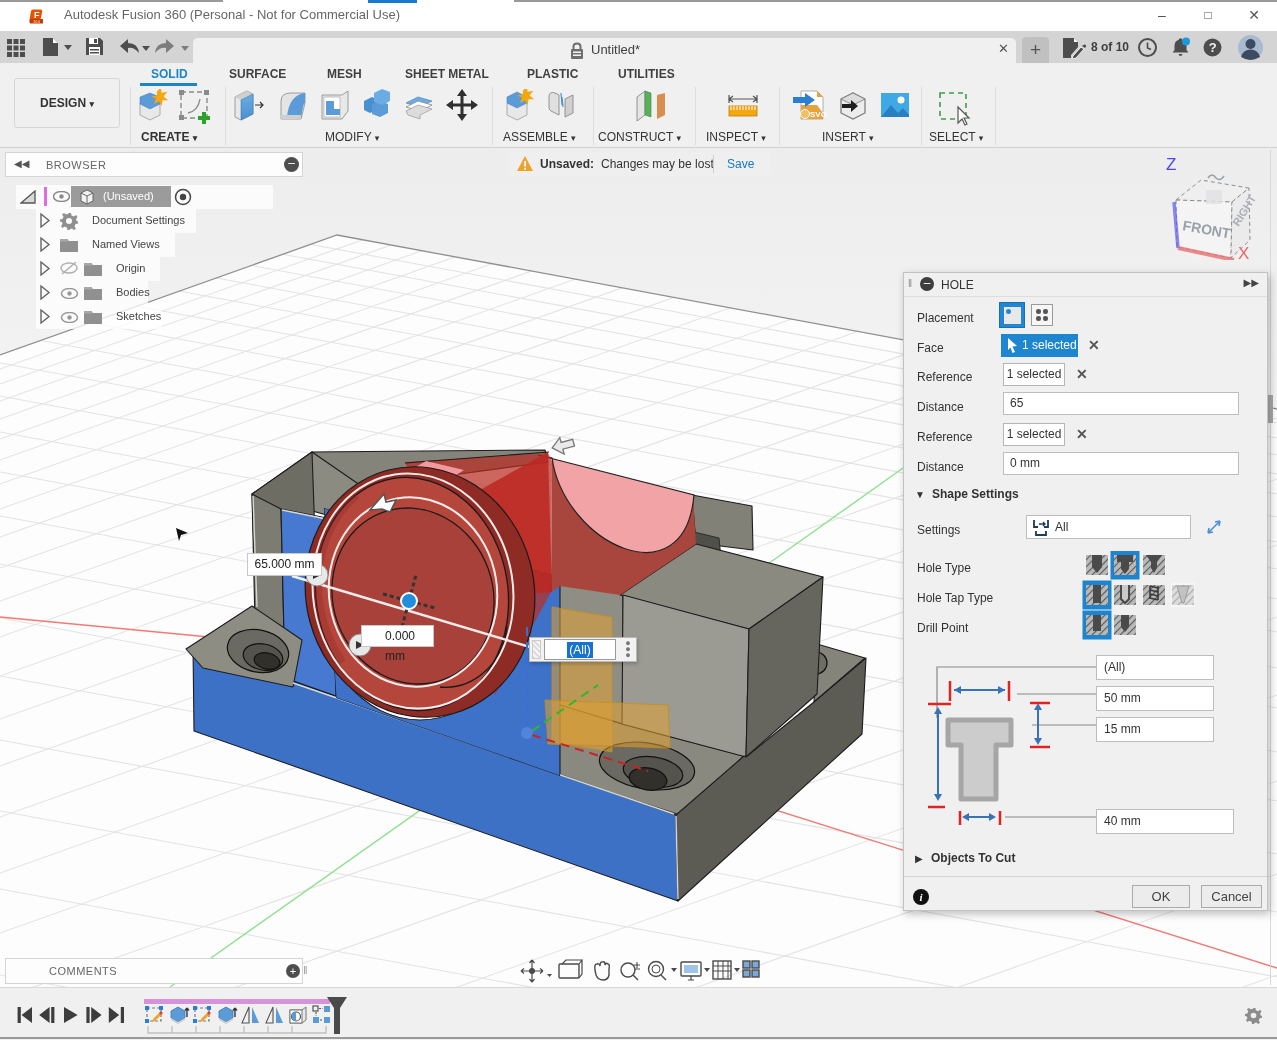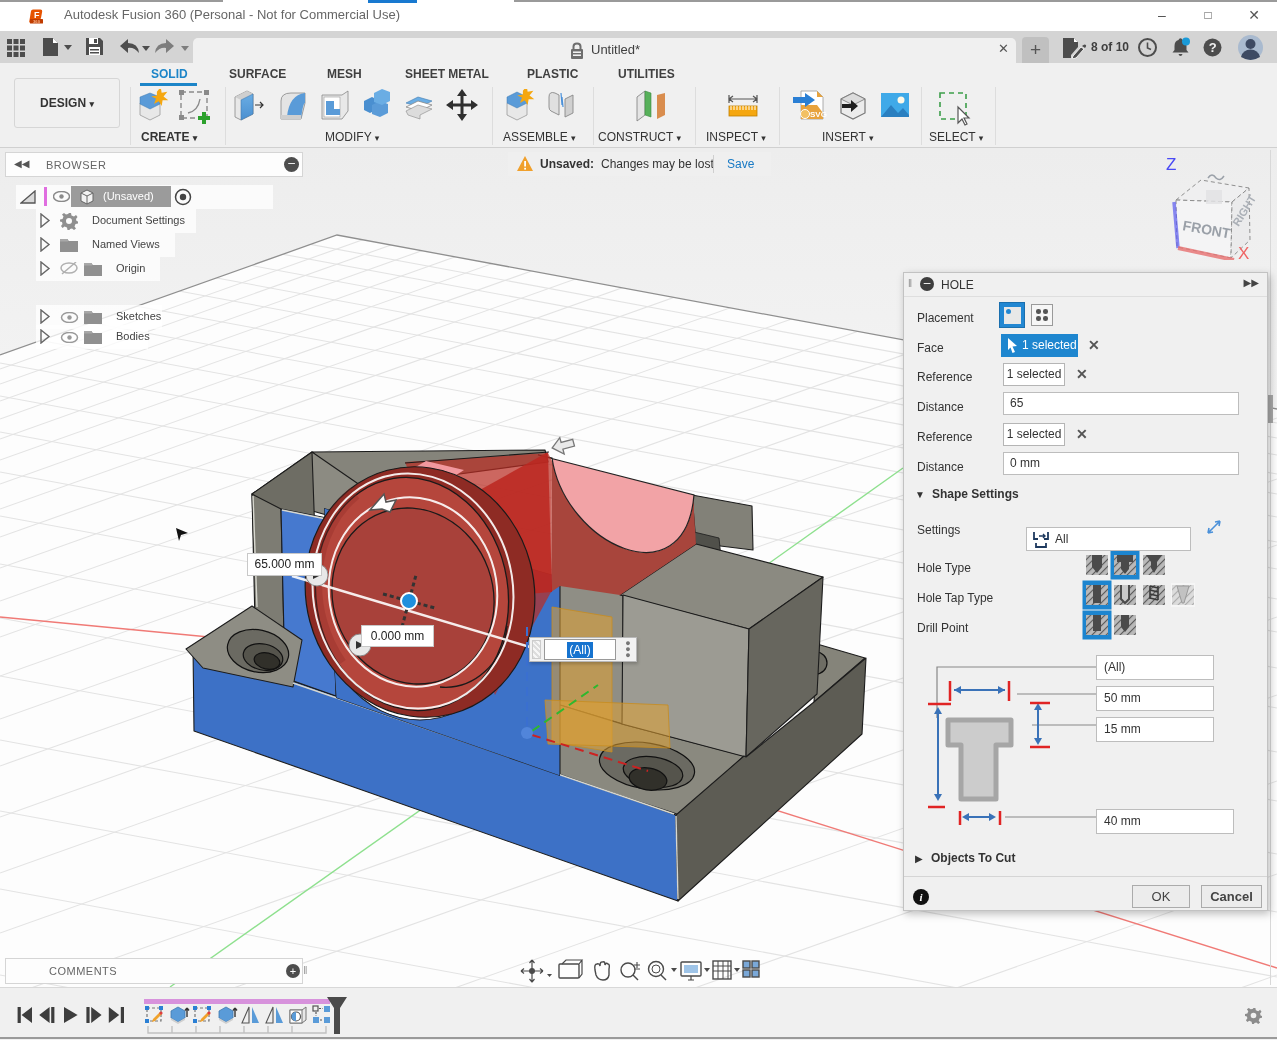--- a/index.html
+++ b/index.html
@@ -492,21 +492,21 @@
         <svg style="position:absolute;left:24px;top:5px;" width="19" height="13" viewBox="0 0 19 13">
             <ellipse cx="9" cy="6" rx="8" ry="5" fill="none" stroke="#b0b0b0" stroke-width="1.5"></ellipse>
             <line x1="2" y1="12" x2="16" y2="0" stroke="#b0b0b0" stroke-width="1.5"></line>
           </svg>
         <svg style="position:absolute;left:48px;top:4px;" width="18" height="15">
             <path d="M0 2 L7 2 L9 4 L18 4 L18 15 L0 15 Z" fill="#909090"></path>
             <rect x="0" y="2" width="8" height="2.5" fill="#a8a8a8"></rect>
           </svg>
         <div class="trow-label" style="left:80px;">Origin</div>
       </div>
-      <div class="trow" style="left:36px;top:133px;width:112px;margin-top:44px;">
+      <div class="trow" style="left:36px;top:133px;width:112px;">
         <svg style="position:absolute;left:3px;top:4px;" width="12" height="15">
             <path d="M2 1 L10 7.5 L2 14 Z" fill="none" stroke="#666" stroke-width="1.4"></path>
           </svg>
         <svg style="position:absolute;left:24px;top:7px;" width="19" height="11" viewBox="0 0 17 11">
             <ellipse cx="8.5" cy="5.5" rx="8" ry="5" fill="none" stroke="#9a9a9a" stroke-width="1.5"></ellipse>
             <circle cx="8.5" cy="5.5" r="2.2" fill="#9a9a9a"></circle>
           </svg>
         <svg style="position:absolute;left:48px;top:4px;" width="18" height="15">
             <path d="M0 2 L7 2 L9 4 L18 4 L18 15 L0 15 Z" fill="#909090"></path>
             <rect x="0" y="2" width="8" height="2.5" fill="#a8a8a8"></rect>
@@ -535,21 +535,21 @@
           <rect x="8.2" y="6" width="1.8" height="5.5" fill="#fff"></rect>
           <rect x="8.2" y="12.8" width="1.8" height="1.8" fill="#fff"></rect>
         </svg>
       <span style="position:absolute;left:32px;top:5px;font-size:12px;font-weight:bold;color:#333;">Unsaved:</span>
       <span style="position:absolute;left:93px;top:5px;font-size:12px;color:#333;">Changes may be lost</span>
       <div style="position:absolute;left:205px;top:3px;width:1px;height:18px;background:#cfcfcf;"></div>
       <span style="position:absolute;left:219px;top:5px;font-size:12px;color:#1779c4;">Save</span>
     </div>
 
     <div style="position:absolute;left:247px;top:405px;width:75px;height:23px;background:#fff;border:1px solid #c8c8c8;font-size:12px;color:#222;text-align:center;line-height:21px;">65.000 mm</div>
-    <div style="position:absolute;left:361px;top:477px;width:73px;height:22px;background:#fff;border:1px solid #c8c8c8;font-size:12px;color:#222;text-align:center;line-height:20px;">0.000 mm</div>
+    <div style="position:absolute;left:361px;top:477px;width:73px;height:22px;background:#fff;border:1px solid #c8c8c8;font-size:12px;color:#222;text-align:left;line-height:20px;padding-left:23px;">0.000 mm</div>
 
     <div style="position:absolute;left:529px;top:489px;width:108px;height:25px;background:#f2f2f2;border:1px solid #b8b8b8;box-shadow:1px 2px 3px rgba(0,0,0,0.2);">
       <div style="position:absolute;left:2px;top:2px;width:9px;height:19px;background:repeating-linear-gradient(45deg,#ddd 0 2px,#f6f6f6 2px 4px);border:1px solid #ccc;"></div>
       <div style="position:absolute;left:14px;top:1px;width:72px;height:21px;background:#fff;border:1px solid #999;text-align:center;font-size:12px;line-height:20px;"><span style="background:#1673cf;color:#fff;padding:1px 2px;">(All)</span></div>
       <div style="position:absolute;left:93px;top:2px;color:#777;font-size:9px;line-height:6px;text-align:center;width:10px;">●<br>●<br>●</div>
     </div>
 
     <svg style="position:absolute;left:1146px;top:2px;" width="120" height="110" viewBox="0 0 120 110">
       <polygon points="30,50 86,38 100,48 100,96 48,110 30,95" fill="#f2f2f3"></polygon>
       <polygon points="30,50 55,30 103,38 86,52" fill="#efeff0" stroke="#8f8f8f" stroke-width="1" stroke-dasharray="4 3"></polygon>
@@ -596,21 +596,21 @@
       <div class="hlabel" style="top:127px;">Distance</div>
       <div class="hfield" style="left:99px;top:119px;width:236px;height:23px;line-height:21px;padding-left:6px;">65</div>
       <div class="hlabel" style="top:157px;">Reference</div>
       <div style="position:absolute;left:99px;top:150px;width:62px;height:23px;background:#fff;border:1px solid #b5b5b5;font-size:12px;color:#333;text-align:center;line-height:21px;">1 selected</div>
       <div style="position:absolute;left:172px;top:153px;color:#555;font-size:14px;font-weight:bold;">✕</div>
       <div class="hlabel" style="top:187px;">Distance</div>
       <div class="hfield" style="left:99px;top:179px;width:236px;height:23px;line-height:21px;padding-left:6px;">0 mm</div>
       <div style="position:absolute;left:11px;top:216px;color:#333;font-size:10px;">▼</div>
       <div style="position:absolute;left:28px;top:214px;font-size:12px;font-weight:bold;color:#333;">Shape Settings</div>
       <div class="hlabel" style="top:250px;">Settings</div>
-      <div class="hfield" style="left:122px;top:242px;width:165px;height:24px;margin-top:12px;">
+      <div class="hfield" style="left:122px;top:242px;width:165px;height:24px;">
         <svg style="position:absolute;left:5px;top:3px;" width="18" height="18" viewBox="0 0 18 18" stroke="#1e3a5f" fill="none" stroke-width="1.8">
           <path d="M2 1 L2 8 L6 8 M12 8 L16 8 L16 1 M4 12 L4 16 L14 16 L14 12"></path>
           <path d="M7 5 L13 5 M11 3 L13 5 L11 7" stroke-width="1.4"></path>
         </svg>
         <span style="position:absolute;left:28px;top:4px;">All</span>
       </div>
       <svg style="position:absolute;left:300px;top:244px;" width="20" height="20" viewBox="0 0 20 20">
         <path d="M4 16 L16 4 M16 4 l-5,1 M16 4 l-1,5 M4 16 l5,-1 M4 16 l1,-5" stroke="#4a90d9" stroke-width="1.6" fill="none"></path>
       </svg>
       <div class="hlabel" style="top:288px;">Hole Type</div>
@@ -713,21 +713,21 @@
       </svg>
       <div class="hfield" style="left:192px;top:382px;width:118px;height:25px;line-height:23px;padding-left:7px;">(All)</div>
       <div class="hfield" style="left:192px;top:413px;width:118px;height:25px;line-height:23px;padding-left:7px;">50 mm</div>
       <div class="hfield" style="left:192px;top:444px;width:118px;height:25px;line-height:23px;padding-left:7px;">15 mm</div>
       <div class="hfield" style="left:192px;top:536px;width:138px;height:25px;line-height:23px;padding-left:7px;">40 mm</div>
       <div style="position:absolute;left:11px;top:580px;color:#333;font-size:10px;">▶</div>
       <div style="position:absolute;left:27px;top:578px;font-size:12px;font-weight:bold;color:#333;">Objects To Cut</div>
       <div style="position:absolute;left:0;top:603px;width:363px;height:1px;background:#d5d5d5;"></div>
       <span style="position:absolute;left:9px;top:616px;width:16px;height:16px;background:#111;border-radius:50%;color:#fff;text-align:center;line-height:16px;font-size:11px;font-weight:bold;font-family:'Liberation Serif',serif;font-style:italic;">i</span>
       <div style="position:absolute;left:228px;top:612px;width:58px;height:23px;background:#ececec;border:1px solid #ababab;font-size:13px;color:#444;text-align:center;line-height:21px;">OK</div>
-      <div style="position:absolute;left:297px;top:612px;width:61px;height:23px;background:#ececec;border:1px solid #ababab;font-size:13px;color:#444;text-align:center;line-height:21px;font-weight:bold;">Cancel</div>
+      <div style="position:absolute;left:297px;top:612px;width:61px;height:23px;background:#ececec;border:1px solid #ababab;font-size:13px;color:#444;text-align:center;line-height:21px;">Cancel</div>
     </div>
 
     <div class="panelhead" id="commentshead">
       <span class="ph-text" style="left:43px;">COMMENTS</span>
         <span style="position:absolute;left:297px;top:5px;color:#999;font-size:11px;">‖</span>
       <span style="position:absolute;left:280px;top:5px;width:14px;height:14px;background:#4d4d4d;border-radius:50%;color:#fff;text-align:center;line-height:14px;font-size:11px;">+</span>
     </div>
 
     <svg style="position:absolute;left:520px;top:810px;" width="240" height="26" viewBox="0 0 240 26" fill="none" stroke="#4a4a4a" stroke-width="1.4">
       <g>

